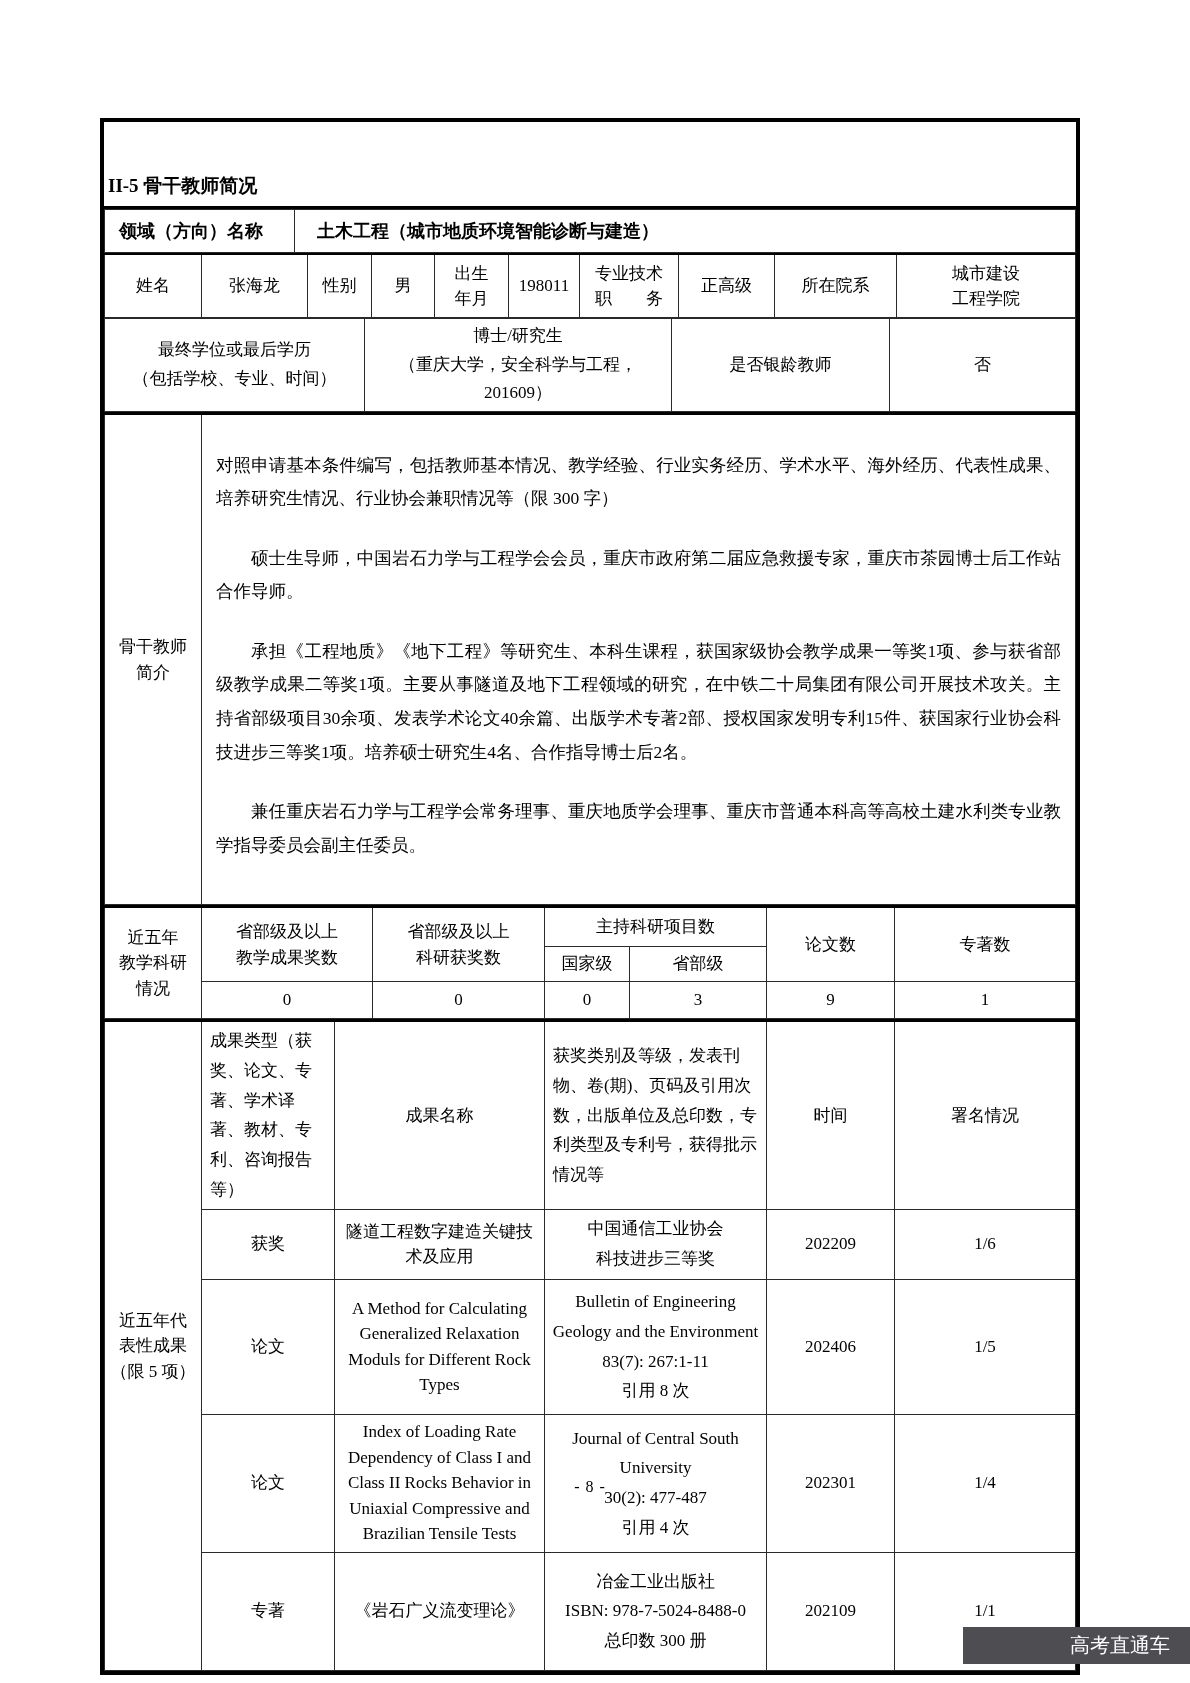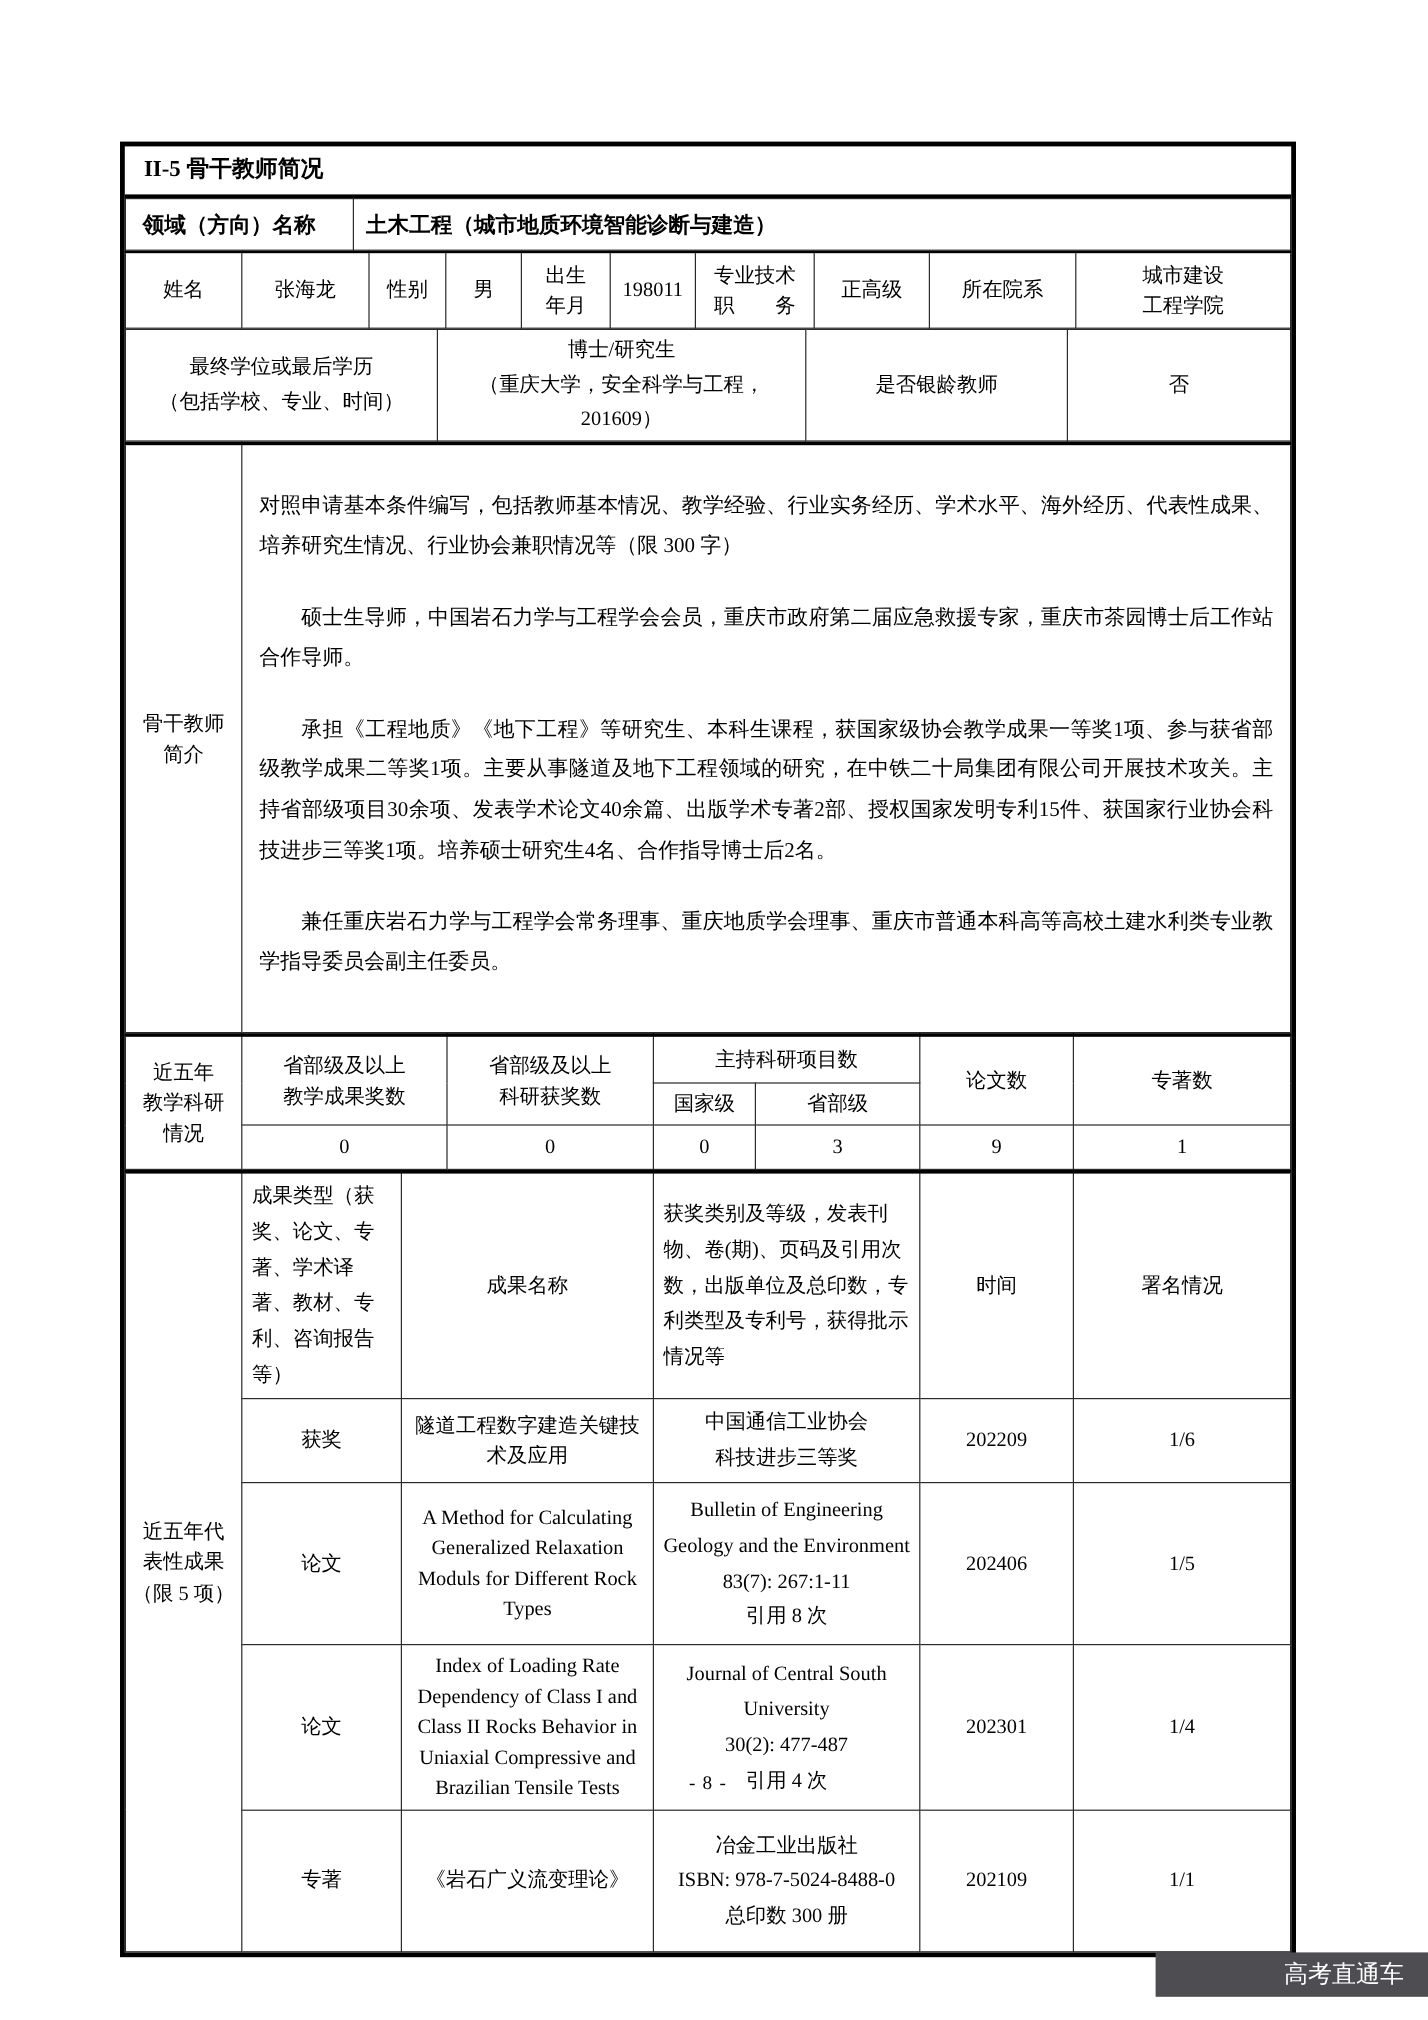--- a/index.html
+++ b/index.html
@@ -12,25 +12,25 @@
     border:4px solid #000;box-sizing:border-box;background:#fff;
   }
   table{width:100%;border-collapse:collapse;table-layout:fixed;}
   td{
     border:1px solid #2a2a2a;text-align:center;vertical-align:middle;
     font-size:17px;line-height:1.5;padding:2px 4px;white-space:pre-line;
     overflow:hidden;
   }
   .title-row{
     height:40px;line-height:40px;font-weight:bold;font-size:19px;
-    padding-left:16px;border-bottom:3px solid #000;
+    padding-left:4px;border-bottom:3px solid #000;margin-top:44px;
   }
   .t-field td{height:38px;font-weight:bold;font-size:18px;}
   .t-field .lbl{text-align:left;padding-left:14px;}
-  .t-field .val{text-align:left;padding-left:10px;}
+  .t-field .val{text-align:left;padding-left:22px;}
   .t-name td{height:58px;}
   .t-degree{border-top:1px solid #000;}
   .t-degree td{height:88px;line-height:1.7;}
   .sep3{border-top:3px solid #000;}
   .sep2{border-top:2px solid #000;padding-left:32px;}
   .t-profile td{height:338px;}
   .profile-content{
     text-align:left;vertical-align:top;padding:8px 14px 16px 14px;
   }
   .para{

